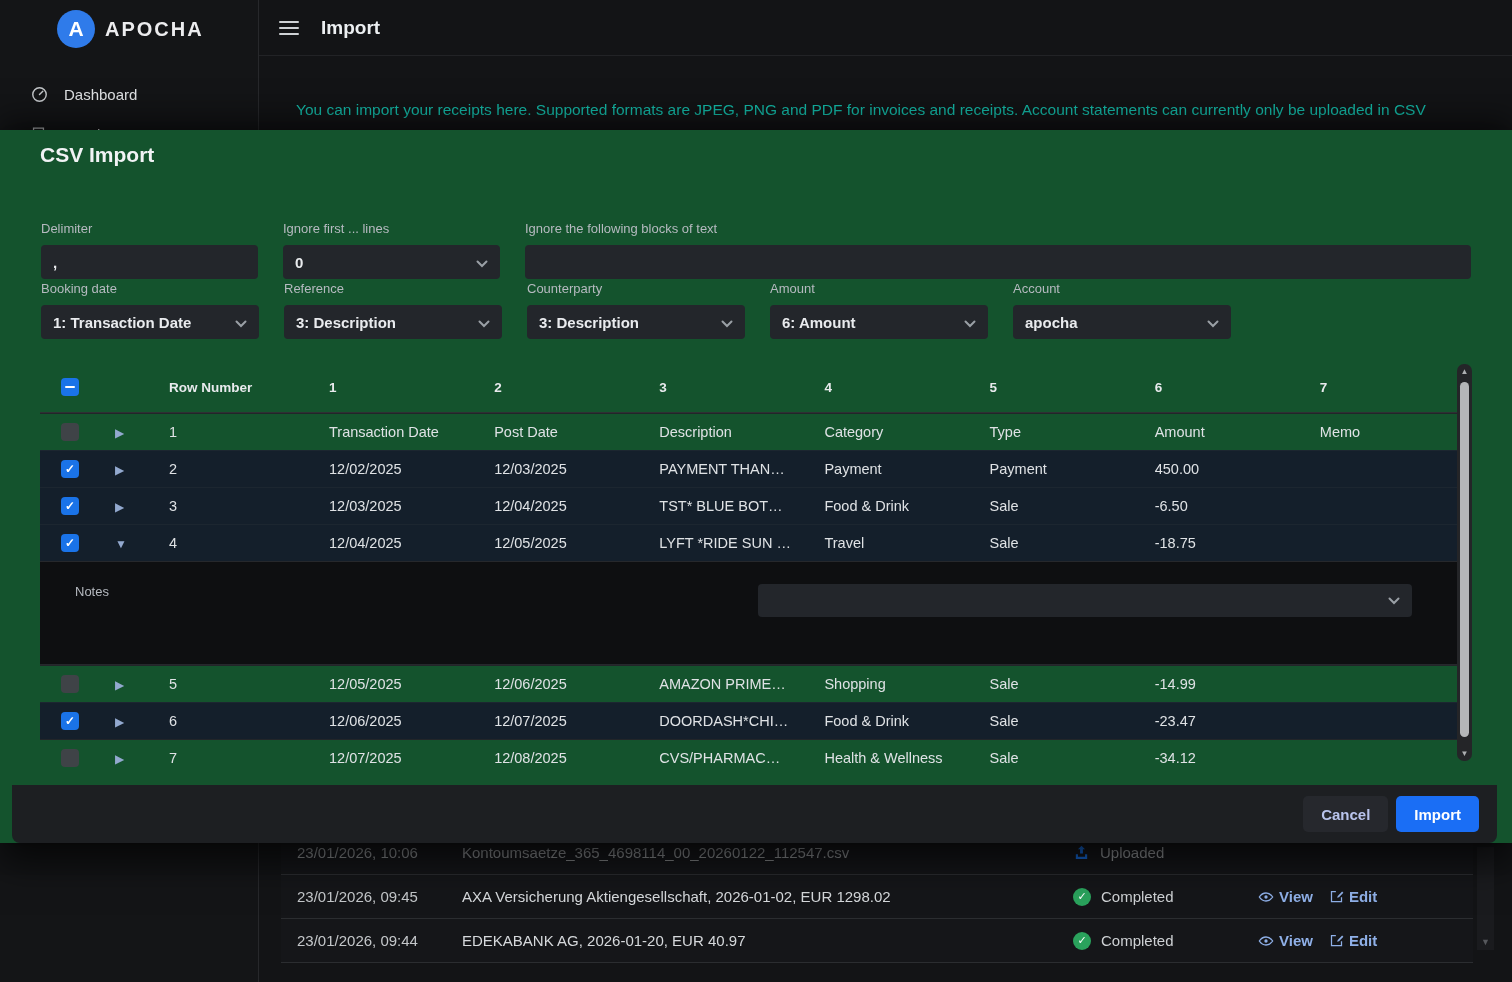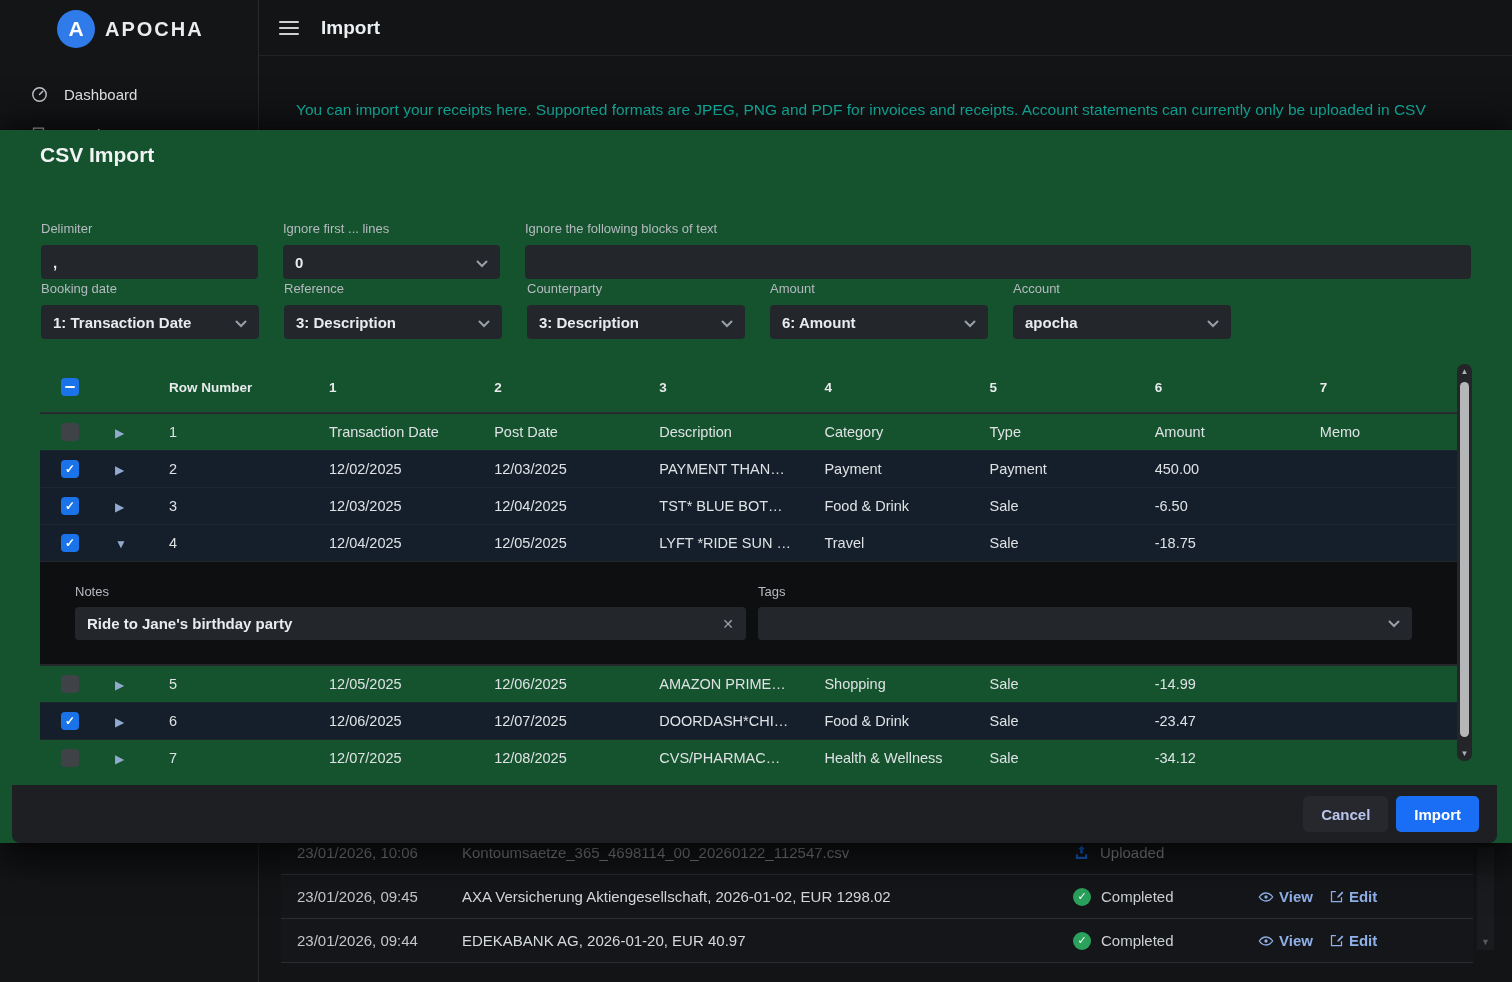--- a/index.html
+++ b/index.html
@@ -381,27 +381,22 @@
             <div class="cell">12/05/2025</div>
             <div class="cell">LYFT *RIDE SUN …</div>
             <div class="cell">Travel</div>
             <div class="cell">Sale</div>
             <div class="cell">-18.75</div>
             <div class="cell"></div>
           </div>
           <div class="exp-panel">
             <div class="field exp-notes">
               <label>Notes</label>
-              <div class="inputbox">
-                <span class="val">Ride to Jane's birthday party</span>
-                <span class="clear-x">✕</span>
-              </div>
             </div>
             <div class="field exp-tags">
-              <label>Tags</label>
               <div class="selectbox">
                 <span class="val"></span>
                 <span style="display: flex;">
                   <svg width="12" height="8" viewBox="0 0 12 8" fill="none" stroke="#9aa0a6" stroke-width="2" stroke-linecap="round">
                     <path d="M1.5 1.5L6 6l4.5-4.5"></path>
                   </svg>
                 </span>
               </div>
             </div>
           </div>

